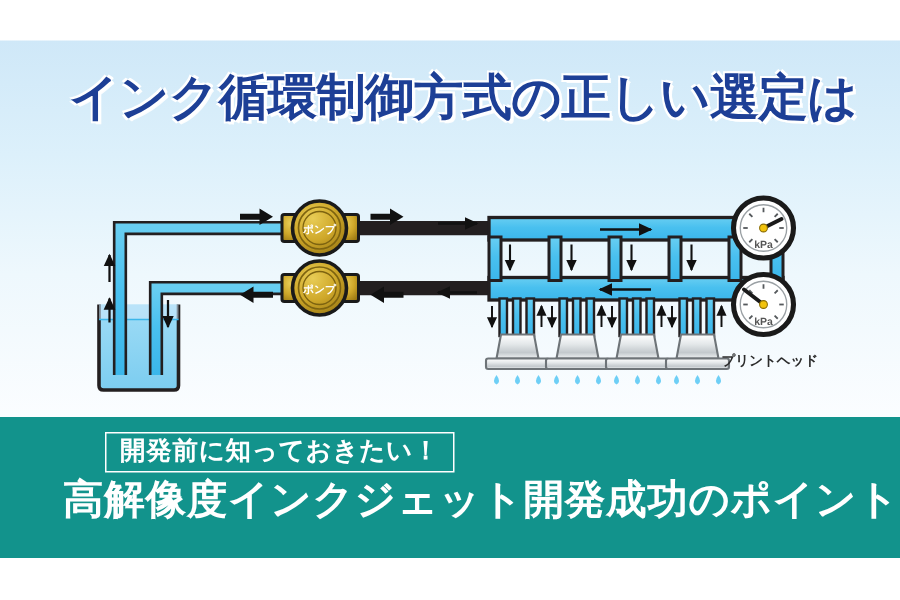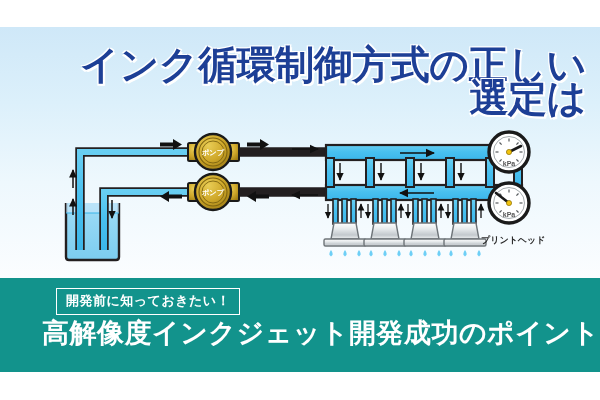--- a/index.html
+++ b/index.html
@@ -14,49 +14,48 @@
   #hero{
     position:absolute;left:0;top:27px;width:600px;height:251px;
     background:linear-gradient(180deg,#cfe8f8 0%,#dcf0fb 30%,#eef8fd 62%,#fbfdff 100%);
   }
 
   
   #title{
     position:absolute;left:46px;top:48px;width:540px;
     color:#1d3f96;
     font-weight:bold;
-    font-size:39px;
+    font-size:33px;
     line-height:33px;
     letter-spacing:-0.5px;
     text-shadow:
       1.6px 1.6px 0 #ffffff,
       -1.2px -1.2px 0 #ffffff,
       1.6px -1.2px 0 #ffffff,
       -1.2px 1.6px 0 #ffffff,
       2.2px 2.2px 0 rgba(255,255,255,.9);
     white-space:pre-line;
-    text-align:right;
   }
 
   
   #diagram{position:absolute;left:0;top:0;width:600px;height:400px;}
 
   
   #banner{
     position:absolute;left:0;top:278px;width:600px;height:94px;
     background:#12938c;
   }
   #banner-box{
-    position:absolute;left:56px;top:288px;
+    position:absolute;left:70px;top:288px;
     border:1.4px solid #ffffff;
     padding:2px 9px 3px 9px;
     color:#ffffff;
     font-family:"Liberation Serif","DejaVu Serif",serif;
     font-weight:bold;
-    font-size:13px;
+    font-size:17px;
     line-height:20px;
     letter-spacing:0.5px;
   }
   #banner-main{
     position:absolute;left:42px;top:317px;width:560px;
     color:#ffffff;
     font-family:"Liberation Serif","DejaVu Serif",serif;
     font-weight:bold;
     font-size:27px;
     line-height:32px;

